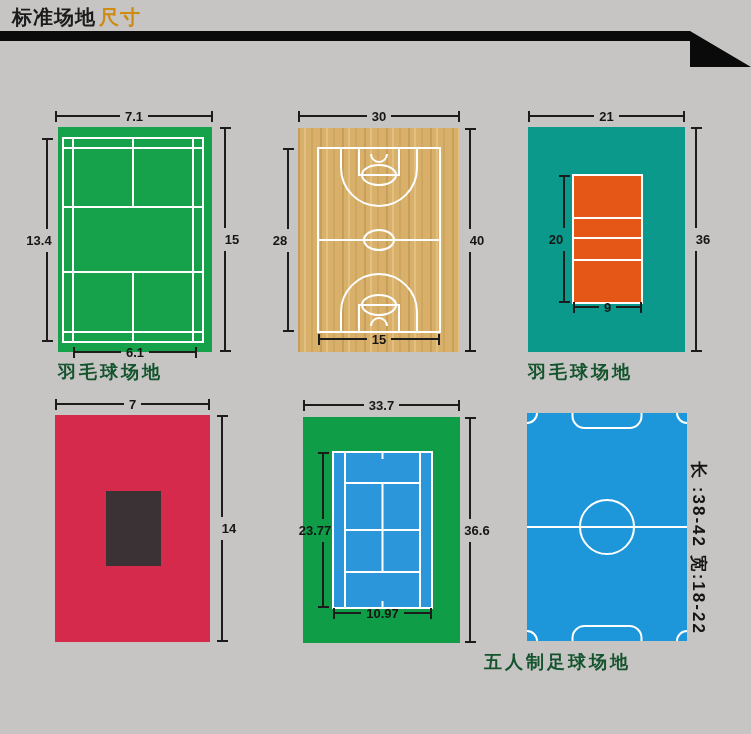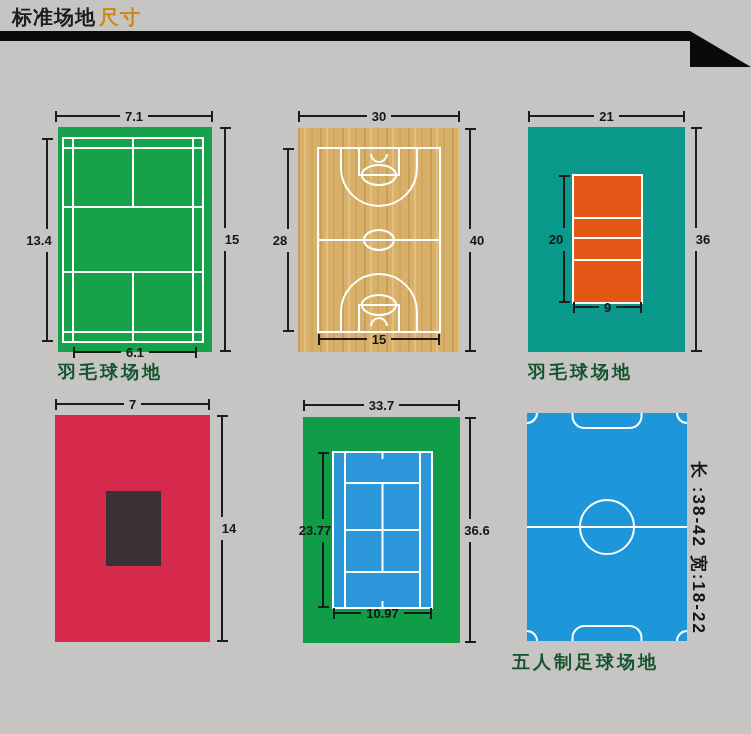--- a/index.html
+++ b/index.html
@@ -257,15 +257,15 @@
       <circle cx="80" cy="114" r="27"></circle>
       <rect x="45.5" y="-14" width="69" height="29" rx="12"></rect>
       <rect x="45.5" y="213" width="69" height="29" rx="12"></rect>
       <circle cx="0" cy="0" r="10"></circle>
       <circle cx="160" cy="0" r="10"></circle>
       <circle cx="0" cy="228" r="10"></circle>
       <circle cx="160" cy="228" r="10"></circle>
     </svg>
   </div>
   <div class="side-note">长 :38-42   宽:18-22</div>
-  <div class="panel-label" style="left:512px;top:650px;width:220px">五人制足球场地</div>
+  <div class="panel-label" style="left:484px;top:650px;width:220px">五人制足球场地</div>
 
 </div>
 
 </body></html>

